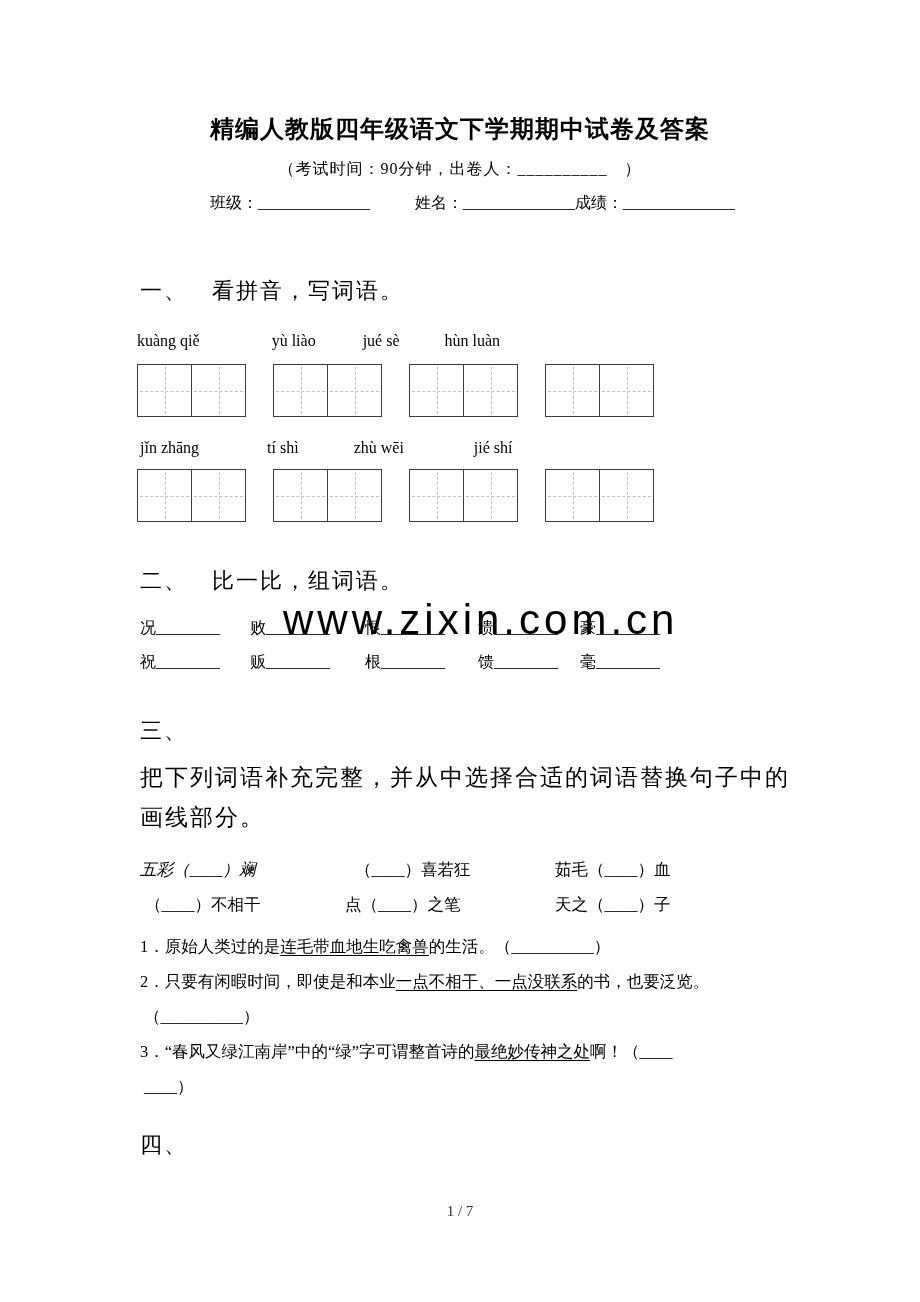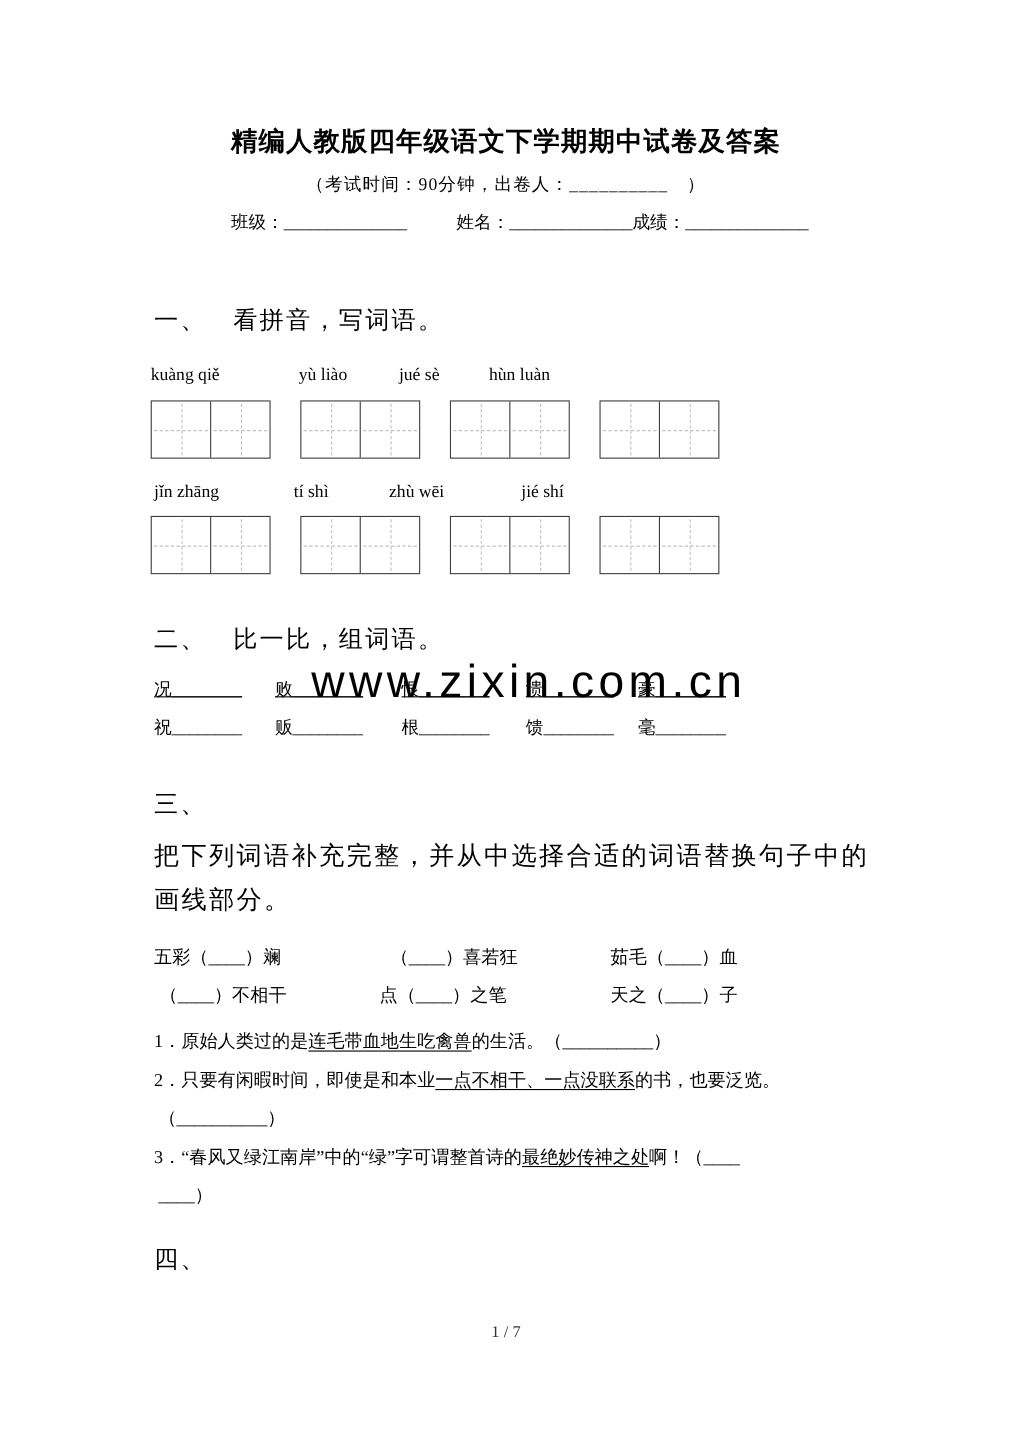--- a/index.html
+++ b/index.html
@@ -44,39 +44,39 @@
   .gr1 { margin-top:12px; }
   .gr2 { margin-top:10px; }
   .tzg { display:flex; width:109px; height:53px; border:1.5px solid #3d3d3d; background:#fff; }
   .tzg + .tzg { margin-left:27px; }
   .tzg .cell { flex:1; position:relative; }
   .tzg .cell + .cell { border-left:1.5px solid #3d3d3d; }
   .tzg .cell::before { content:""; position:absolute; left:2px; right:2px; top:50%; border-top:1px dashed #c2c2c2; }
   .tzg .cell::after  { content:""; position:absolute; top:2px; bottom:2px; left:50%; border-left:1px dashed #c2c2c2; }
 
   .word-row { display:flex; margin-left:140px; font-size:16px; line-height:24px; }
-  .wr1 { margin-top:20px;text-decoration:underline; }
+  .wr1 { margin-top:20px; }
   .wr2 { margin-top:10px; }
   .word-row .w:nth-child(1){ width:110px; }
   .word-row .w:nth-child(2){ width:115px; }
   .word-row .w:nth-child(3){ width:113px; }
   .word-row .w:nth-child(4){ width:102px; }
 
   .watermark {
     position:absolute; left:283px; top:596px;
     font-family:"Liberation Sans","DejaVu Sans",sans-serif;
     font-size:42px; color:#000000; letter-spacing:4px; pointer-events:none;
   }
 
   .instruction { margin-left:140px; width:655px; font-size:23px; line-height:40px; letter-spacing:2px; margin-top:12px; }
 
   .fill-row { display:flex; margin-left:140px; font-size:16.5px; line-height:24px; }
   .fr1 { margin-top:20px; }
   .fr2 { margin-top:11px; }
-  .fr1 .fw:nth-child(1){ width:215px; }
+  .fr1 .fw:nth-child(1){ width:215px;font-style:italic; }
   .fr1 .fw:nth-child(2){ width:200px; }
   .fr2 { padding-left:5px; }
   .fr2 .fw:nth-child(1){ width:200px; }
   .fr2 .fw:nth-child(2){ width:210px; }
 
   .sentences { margin-left:140px; width:655px; font-size:16.5px; line-height:35px; margin-top:12px; }
   .sentences .uline { text-decoration:underline; text-underline-offset:3px; }
   .sentences .cont { padding-left:4px; }
 
   .footer { position:absolute; top:1203px; left:0; width:920px; text-align:center; font-size:15px; color:#333; }

